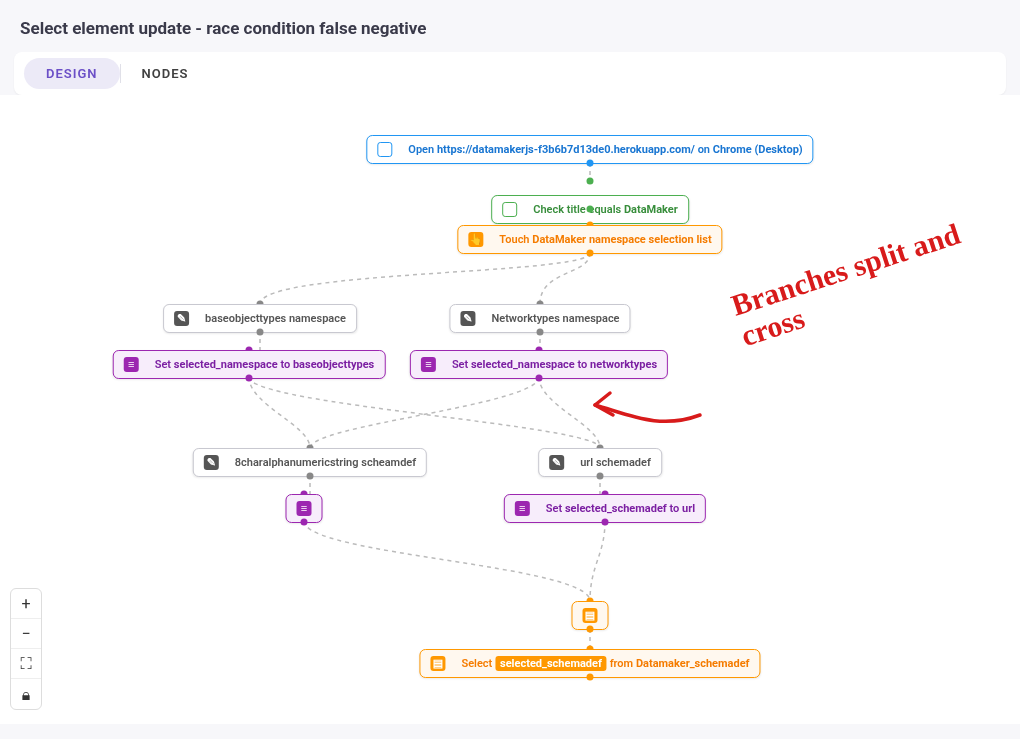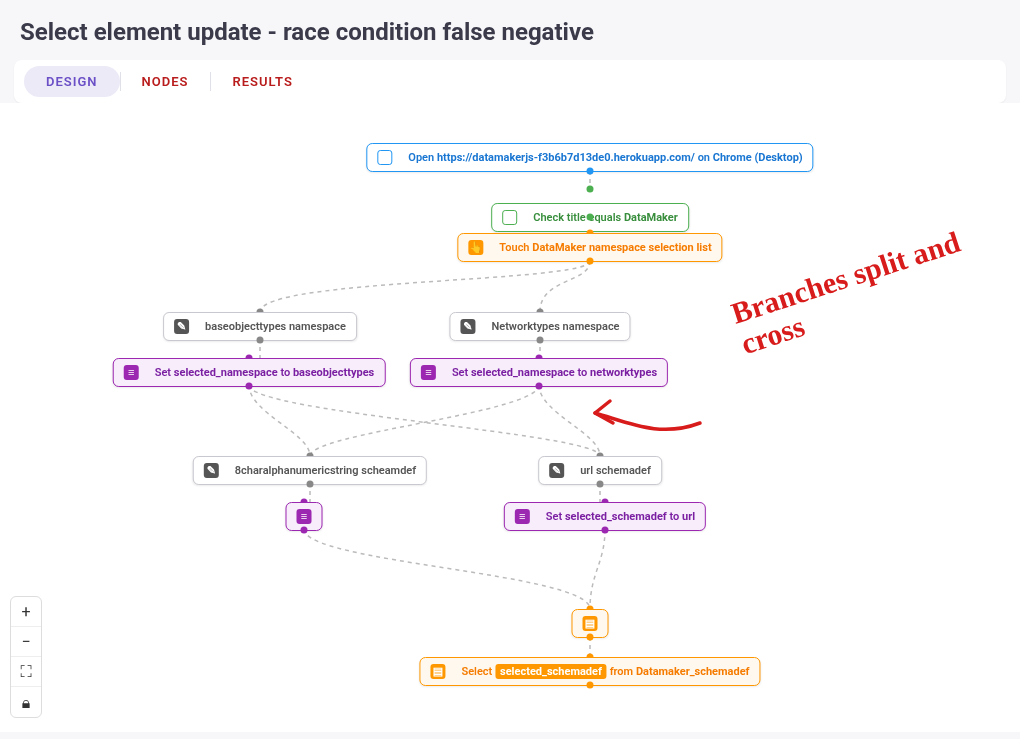--- a/index.html
+++ b/index.html
@@ -1,20 +1,20 @@
 <!DOCTYPE html>
 <html><head>
 <meta charset="utf-8">
 <style>
 *{box-sizing:border-box;margin:0;padding:0}
 body{font-family:-apple-system,BlinkMacSystemFont,"Segoe UI",Roboto,sans-serif;background:#f7f7fa;width:1020px;height:739px;overflow:hidden;position:relative}
 .header{padding:18px 20px 14px}
-.title{font-size:24px;font-weight:700;color:#3a3a4a}
+.title{font-size:17px;font-weight:700;color:#3a3a4a}
 .tabbar{background:#fff;border-radius:8px;margin:0 14px;padding:6px 10px;display:flex;align-items:flex-start;box-shadow:0 1px 2px rgba(0,0,0,0.05)}
-.tab{padding:8px 22px;font-size:13px;font-weight:600;color:#b91c1c;letter-spacing:1px;cursor:pointer;position:relative}
+.tab{padding:8px 22px;font-size:13px;font-weight:600;color:#404040;letter-spacing:1px;cursor:pointer;position:relative}
 .tab.active{background:#eceaf7;color:#6b4fc7;border-radius:18px}
 .tab:not(:first-child)::before{content:"";position:absolute;left:0;top:6px;bottom:6px;width:1px;background:#e0e0e8}
 .canvas{position:relative;width:100%;height:calc(100% - 110px);background:#fff}
 svg.connectors{position:absolute;inset:0;width:100%;height:100%;pointer-events:none}
 .node{position:absolute;transform:translate(-50%,0);background:#fff;border-radius:6px;padding:6px 10px;font-size:11px;font-weight:600;display:flex;align-items:center;gap:16px;white-space:nowrap;box-shadow:0 1px 2px rgba(0,0,0,0.08);border:1.5px solid}
 .dot{position:absolute;width:7px;height:7px;border-radius:50%;transform:translate(-50%,-50%)}
 .node .ico{width:15px;height:15px;border-radius:3px;display:inline-flex;align-items:center;justify-content:center;flex-shrink:0}
 .n-blue{border-color:#2196f3;color:#1976d2}.n-blue .ico{border:1.5px solid #2196f3}
 .n-green{border-color:#4caf50;color:#388e3c}.n-green .ico{border:1.5px solid #4caf50}
 .n-orange{border-color:#ff9800;color:#f57c00;background:#fff8ef}.n-orange .ico{background:#ff9800;color:#fff}
@@ -30,21 +30,20 @@
 </head>
 <body>
 
 <div class="header">
     <div class="title">Select element update - race condition false negative</div>
   </div>
 
 <div class="tabbar">
   <div class="tab active">DESIGN</div>
   <div class="tab">NODES</div>
-  <div class="tab">RESULTS</div>
 </div>
 
 <div class="canvas">
 
 <svg class="connectors">
   <g fill="none" stroke="#bbb" stroke-width="1.5" stroke-dasharray="4 4">
     <path d="M590 68 L590 86"></path>
     <path d="M590 112 L590 130"></path>
     <path d="M590 158 C590 180 260 175 260 209"></path>
     <path d="M590 158 C590 180 540 175 540 209"></path>

